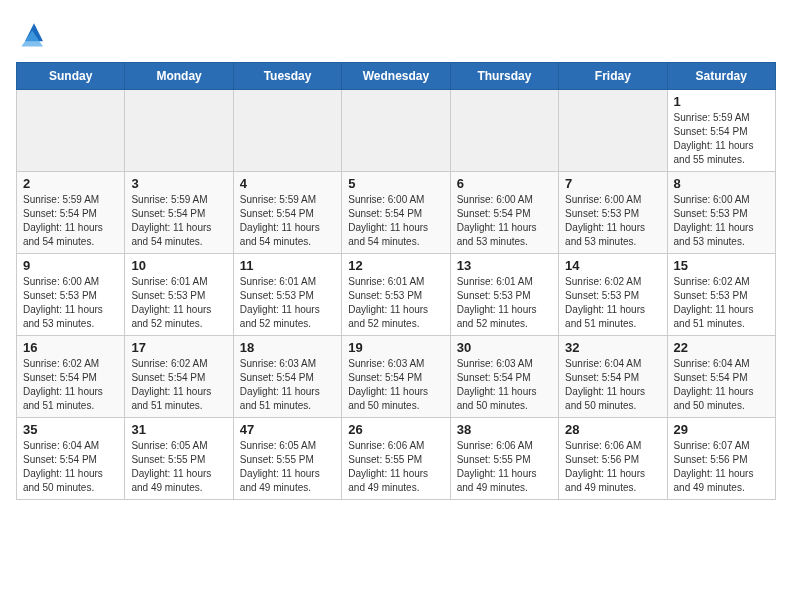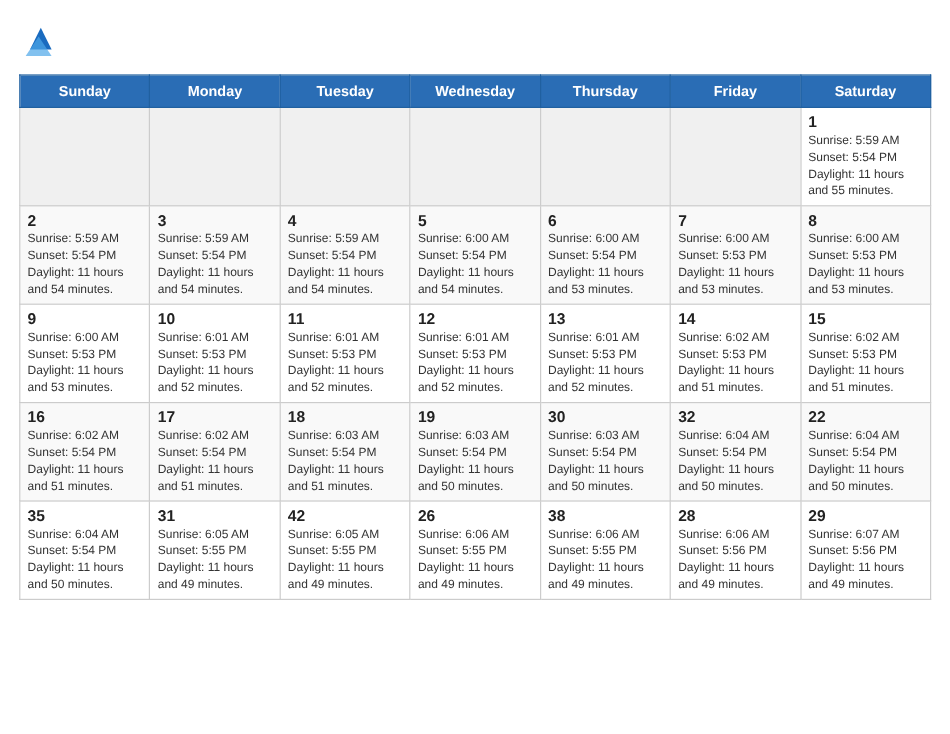--- a/index.html
+++ b/index.html
@@ -289,21 +289,21 @@
 and 50 minutes.</div>
         </td>
         <td>
           <span class="day-number">31</span>
           <div class="day-info" style="white-space: pre-line;">Sunrise: 6:05 AM
 Sunset: 5:55 PM
 Daylight: 11 hours
 and 49 minutes.</div>
         </td>
         <td>
-          <span class="day-number">42</span>
+          <span class="day-number">47</span>
           <div class="day-info" style="white-space: pre-line;">Sunrise: 6:05 AM
 Sunset: 5:55 PM
 Daylight: 11 hours
 and 49 minutes.</div>
         </td>
         <td>
           <span class="day-number">26</span>
           <div class="day-info" style="white-space: pre-line;">Sunrise: 6:06 AM
 Sunset: 5:55 PM
 Daylight: 11 hours

